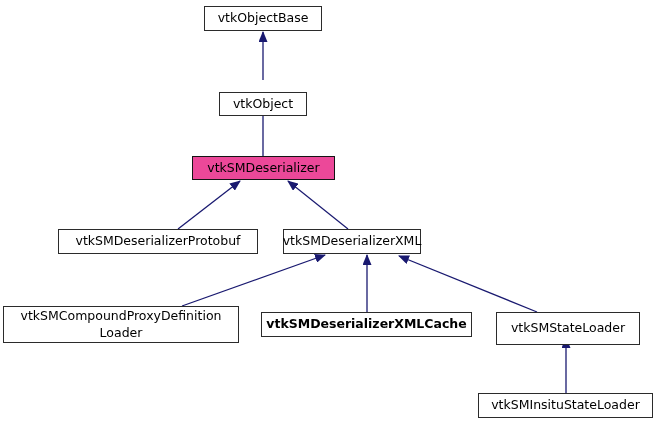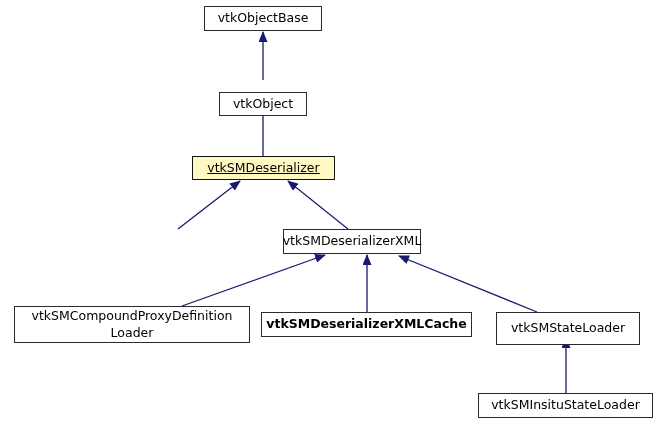--- a/index.html
+++ b/index.html
@@ -32,32 +32,31 @@
     font-size: 12.5px;
     line-height: 1.35;
     display: flex;
     align-items: center;
     justify-content: center;
     text-align: center;
     white-space: pre-line;
     cursor: pointer;
   }
   .node.highlight {
-    background: #fef9c3;
+    background: #ec4899;
     border-color: #141414;
     cursor: default;
-    text-decoration: underline;
   }
   
   .n0 { left: 204px; top: 6px;   width: 118px; height: 25px; }
   .n1 { left: 219px; top: 92px;  width: 88px;  height: 24px; }
   .n2 { left: 192px; top: 156px; width: 143px; height: 24px; }
   .n3 { left: 58px;  top: 229px; width: 200px; height: 25px; }
   .n4 { left: 283px; top: 229px; width: 138px; height: 25px; }
-  .n5 { left: 14px;   top: 306px; width: 236px; height: 37px; }
+  .n5 { left: 3px;   top: 306px; width: 236px; height: 37px; }
   .n6 { left: 261px; top: 312px; width: 211px; height: 25px; font-weight: bold; }
   .n7 { left: 496px; top: 312px; width: 144px; height: 33px; }
   .n8 { left: 478px; top: 393px; width: 175px; height: 25px; }
   .edge {
     stroke: #191970;
     stroke-width: 1.3;
     fill: none;
   }
 </style>
 </head>
@@ -86,20 +85,23 @@
   </div>
 
   <div class="node n1">
     <span>vtkObject</span>
   </div>
 
   <div class="node n2 highlight">
     <span>vtkSMDeserializer</span>
   </div>
 
+  <div class="node n3">
+    <span>vtkSMDeserializerProtobuf</span>
+  </div>
 
   <div class="node n4">
     <span>vtkSMDeserializerXML</span>
   </div>
 
   <div class="node n5">
     <span>vtkSMCompoundProxyDefinition
 Loader</span>
   </div>
 

